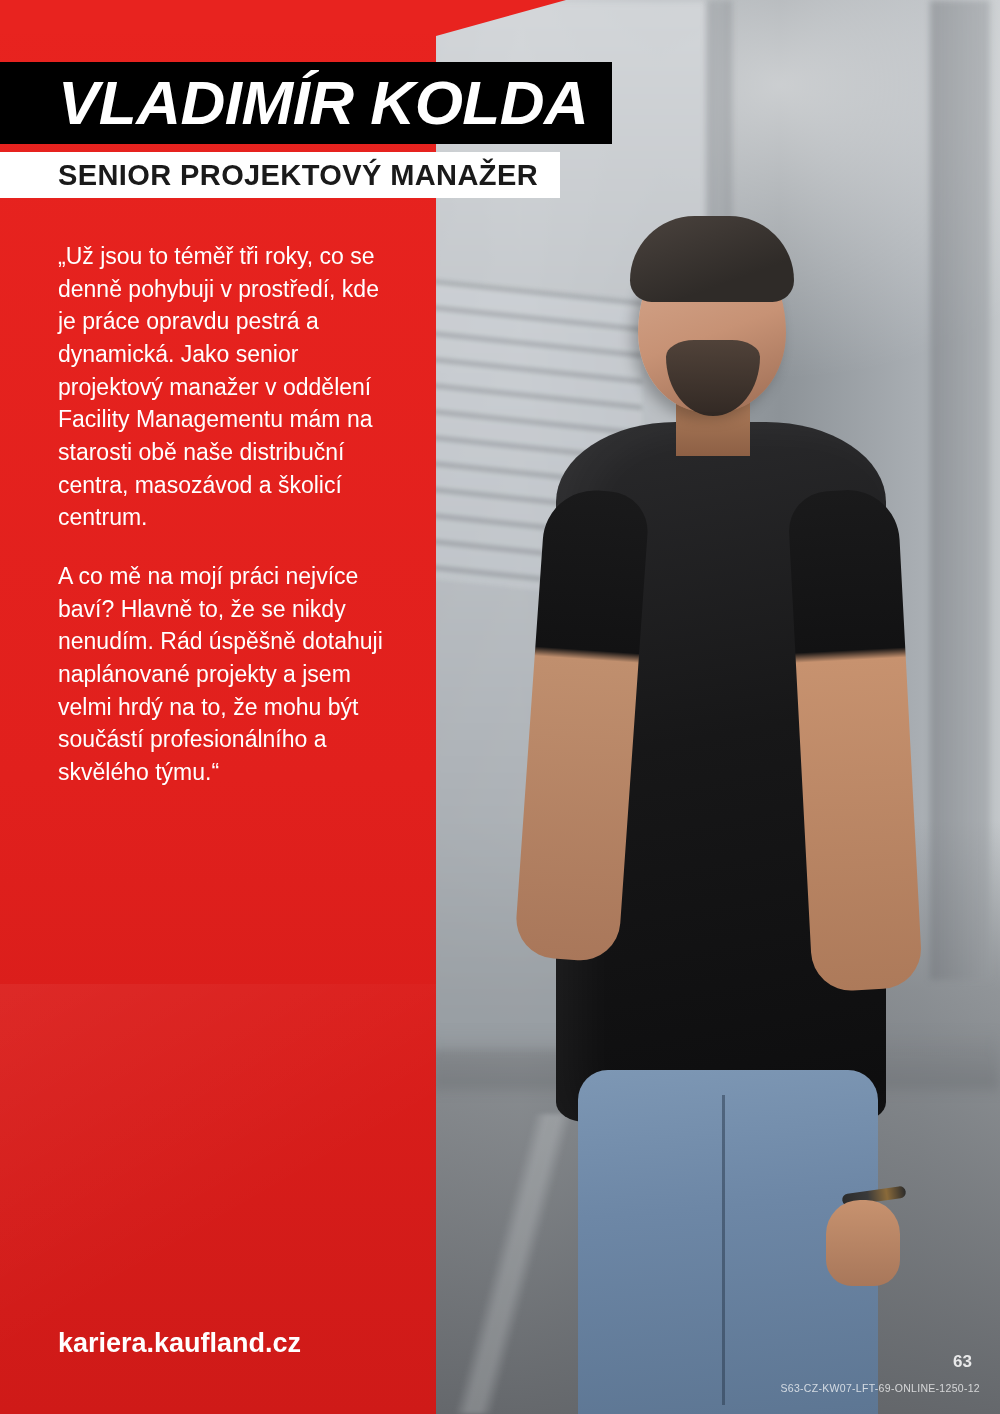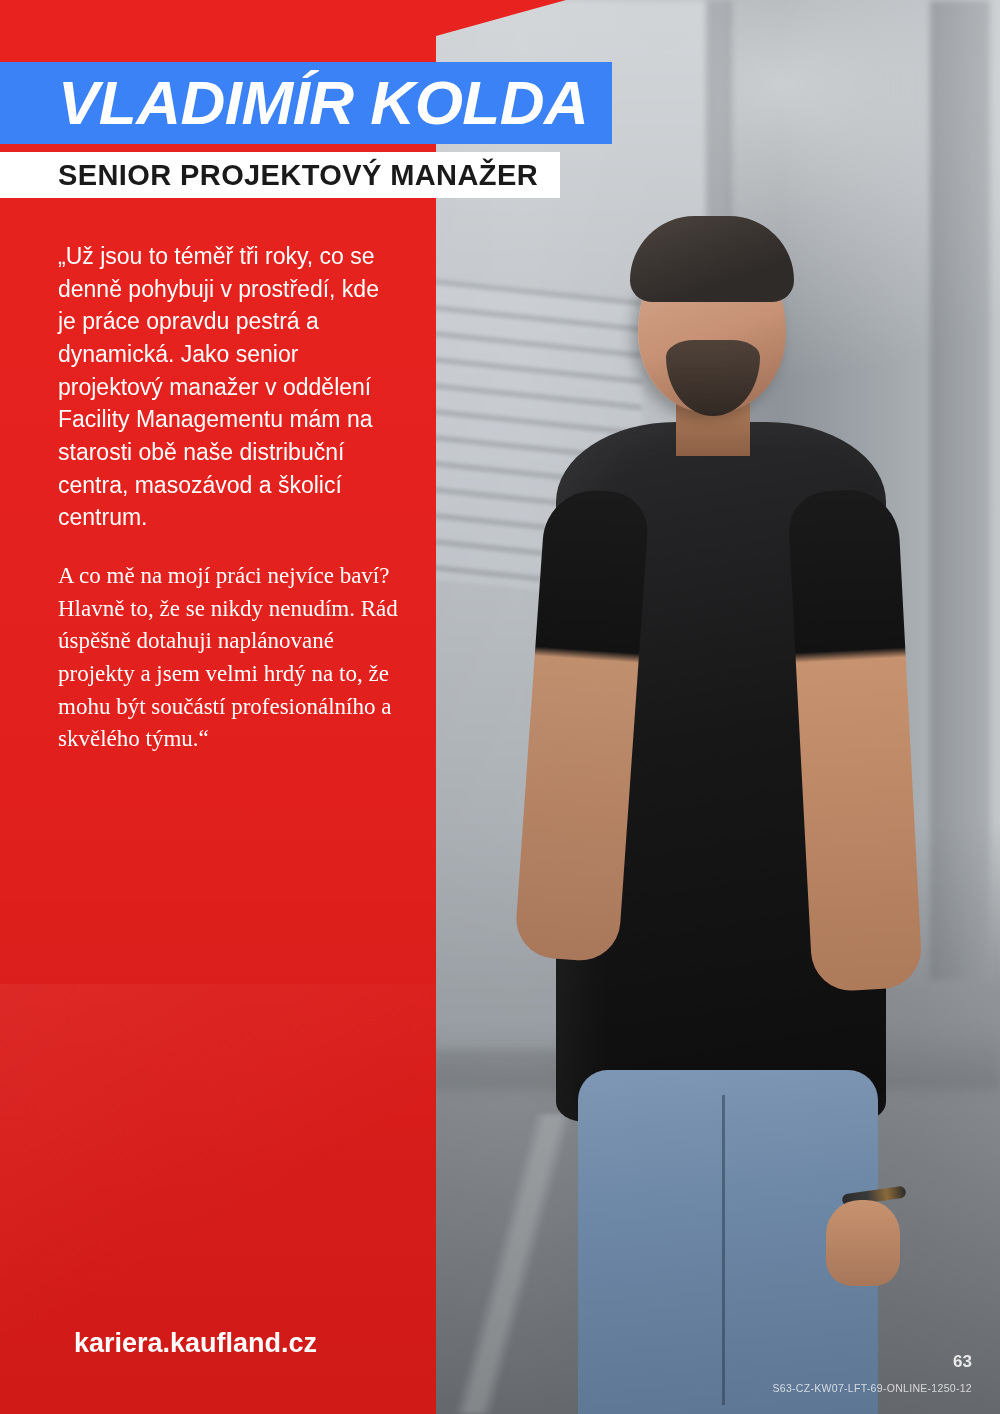--- a/index.html
+++ b/index.html
@@ -182,21 +182,21 @@
   }
 
   
   .name-banner {
     position: absolute;
     left: 0; top: 62px;
     height: 82px;
     padding: 0 24px 0 58px;
     display: flex;
     align-items: center;
-    background: #3b82f6;
+    background: #000000;
   }
   .name-banner .name {
     color: #ffffff;
     font-weight: bold;
     font-style: italic;
     font-size: 62px;
     letter-spacing: -0.5px;
     line-height: 1;
     white-space: nowrap;
   }
@@ -223,46 +223,45 @@
     position: absolute;
     left: 58px;
     top: 240px;
     width: 340px;
     color: #ffffff;
     font-size: 23px;
     line-height: 1.42;
     font-weight: 500;
   }
   .quote p { margin: 0 0 26px 0; }
-  .quote p:last-child { margin-bottom: 15px; font-family: Liberation Serif, serif; }
+  .quote p:last-child { margin-bottom: 15px; }
 
   
   .site-url {
     position: absolute;
     left: 58px;
     top: 1328px;
     color: #ffffff;
     font-size: 27px;
     font-weight: bold;
-    margin-left: 16px;
   }
 
   
   .page-number {
     position: absolute;
     right: 28px;
     top: 1352px;
     color: rgba(255,255,255,.85);
     font-size: 17px;
     font-weight: bold;
     text-align: left;
   }
   .doc-code {
     position: absolute;
-    right: 28px;
+    right: 20px;
     top: 1382px;
     color: rgba(255,255,255,.72);
     font-size: 10.5px;
     letter-spacing: .3px;
     text-align: center;
     white-space: nowrap;
   }
 </style>
 </head>
 <body>

